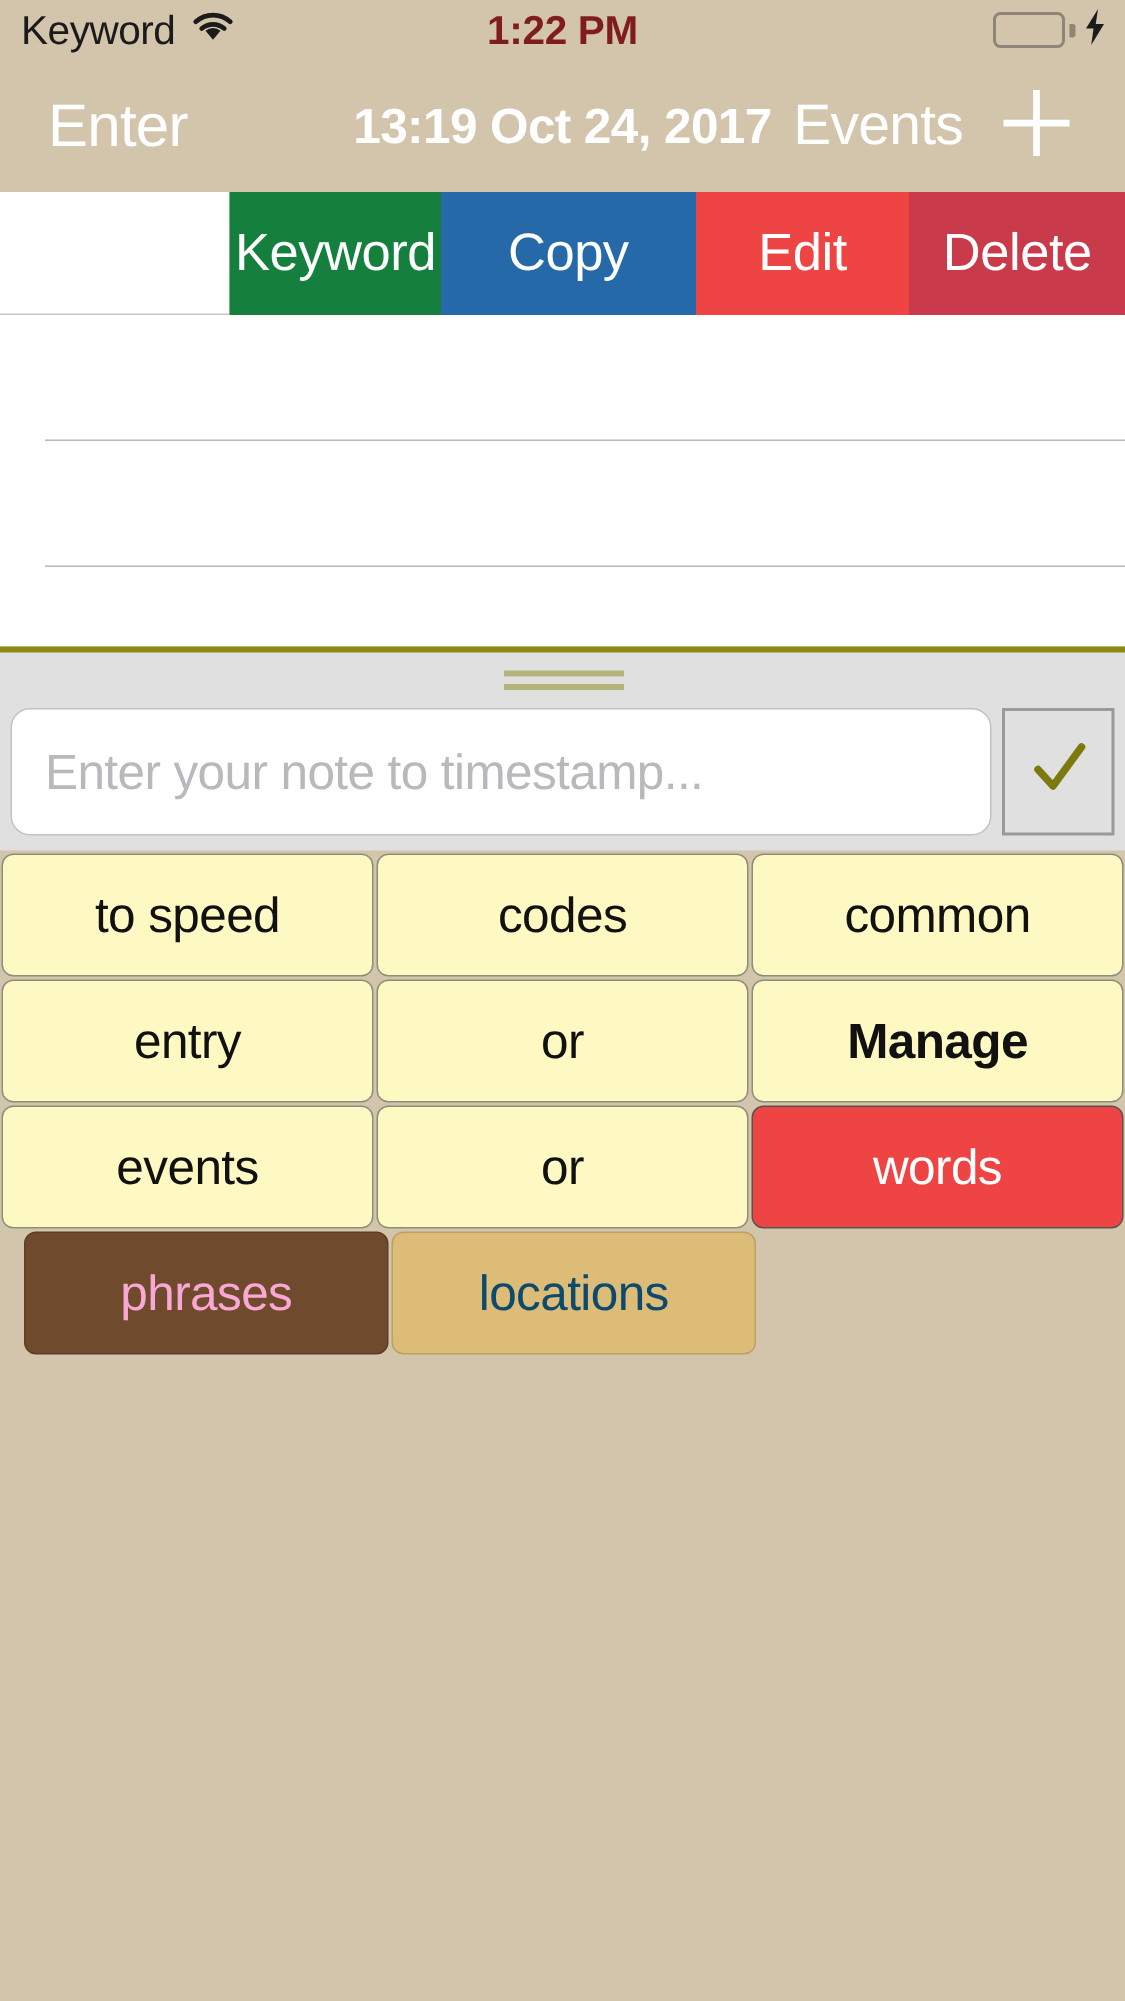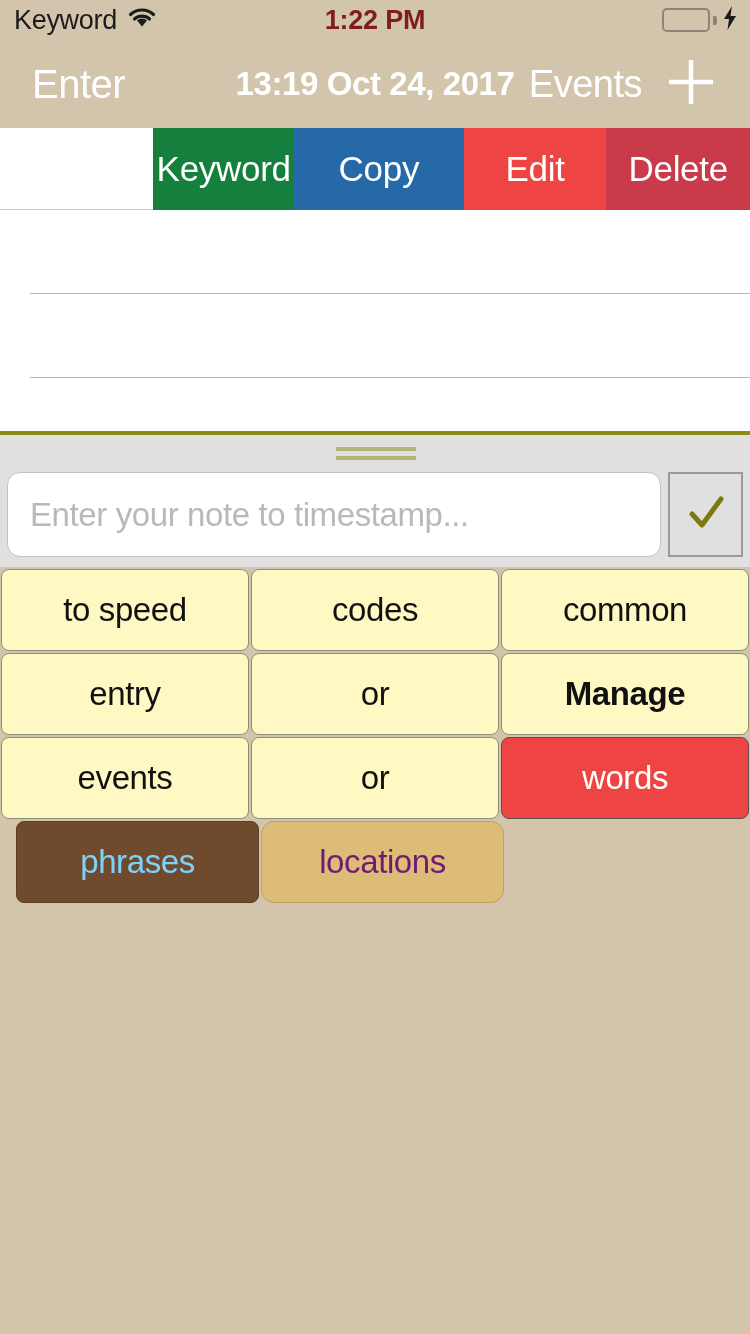--- a/index.html
+++ b/index.html
@@ -135,22 +135,22 @@
   .pad-key {
     width:249px; height:82px; margin:1px;
     border-radius:8px; border:1px solid #8b8f7a;
     display:flex; align-items:center; justify-content:center;
     font-size:33px; letter-spacing:-0.4px;
     background:#A3AA8E; color:#111111;
     cursor:pointer; user-select:none;
   }
   .pad-key.k-sage  { background:#fef9c3; color:#111111; border-color:#8b8f7a; }
   .pad-key.k-dark  { background:#ef4444; color:#ffffff; border-color:#5b544d; }
-  .pad-key.k-brown { background:#6F4A2D; color:#7dd3fc; border-color:#5d3e26;margin-left:16px; }
-  .pad-key.k-tan   { background:#DCBC77; color:#701a75; border-color:#bda164;border-radius:13px; }
+  .pad-key.k-brown { background:#6F4A2D; color:#f9a8d4; border-color:#5d3e26;margin-left:16px; }
+  .pad-key.k-tan   { background:#DCBC77; color:#0c4a6e; border-color:#bda164; }
   .pad-key.bold    { font-weight:bold; }
   .pad-key.empty   { background:transparent; border:none; cursor:default; }
 </style>
 </head>
 <body>
 
 <div id="screen">
 
   <div id="status-bar">
     <div id="status-left">

